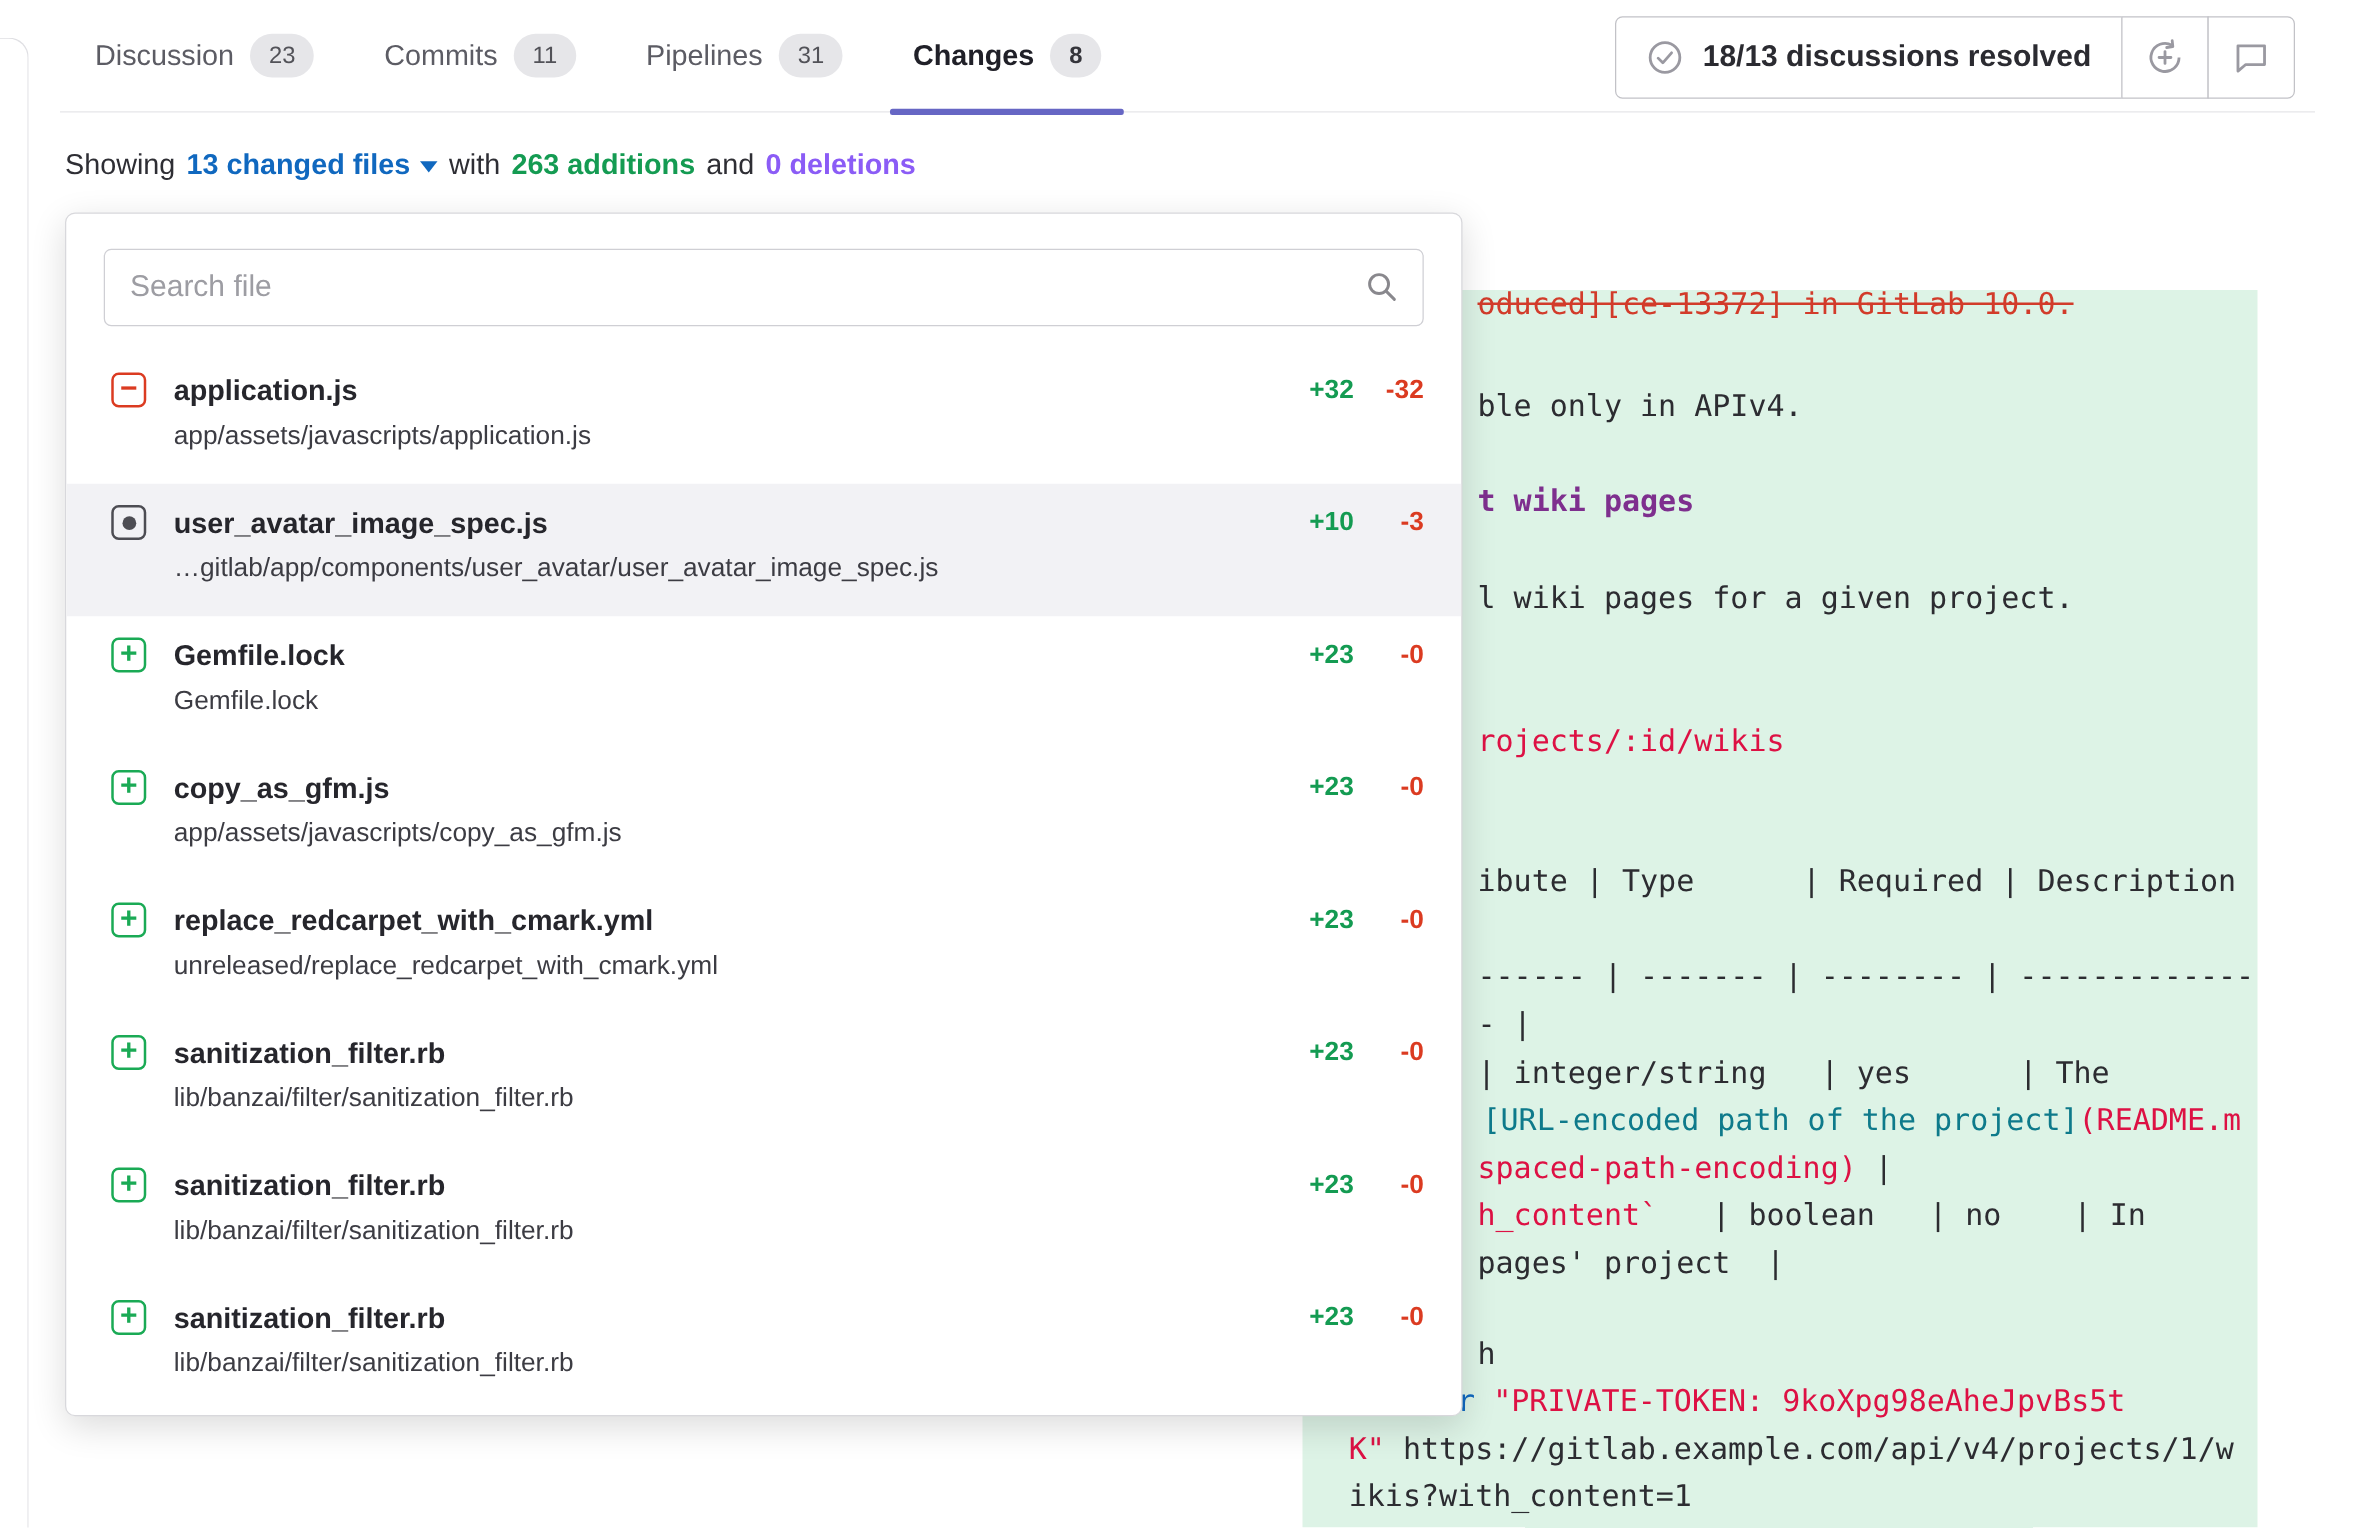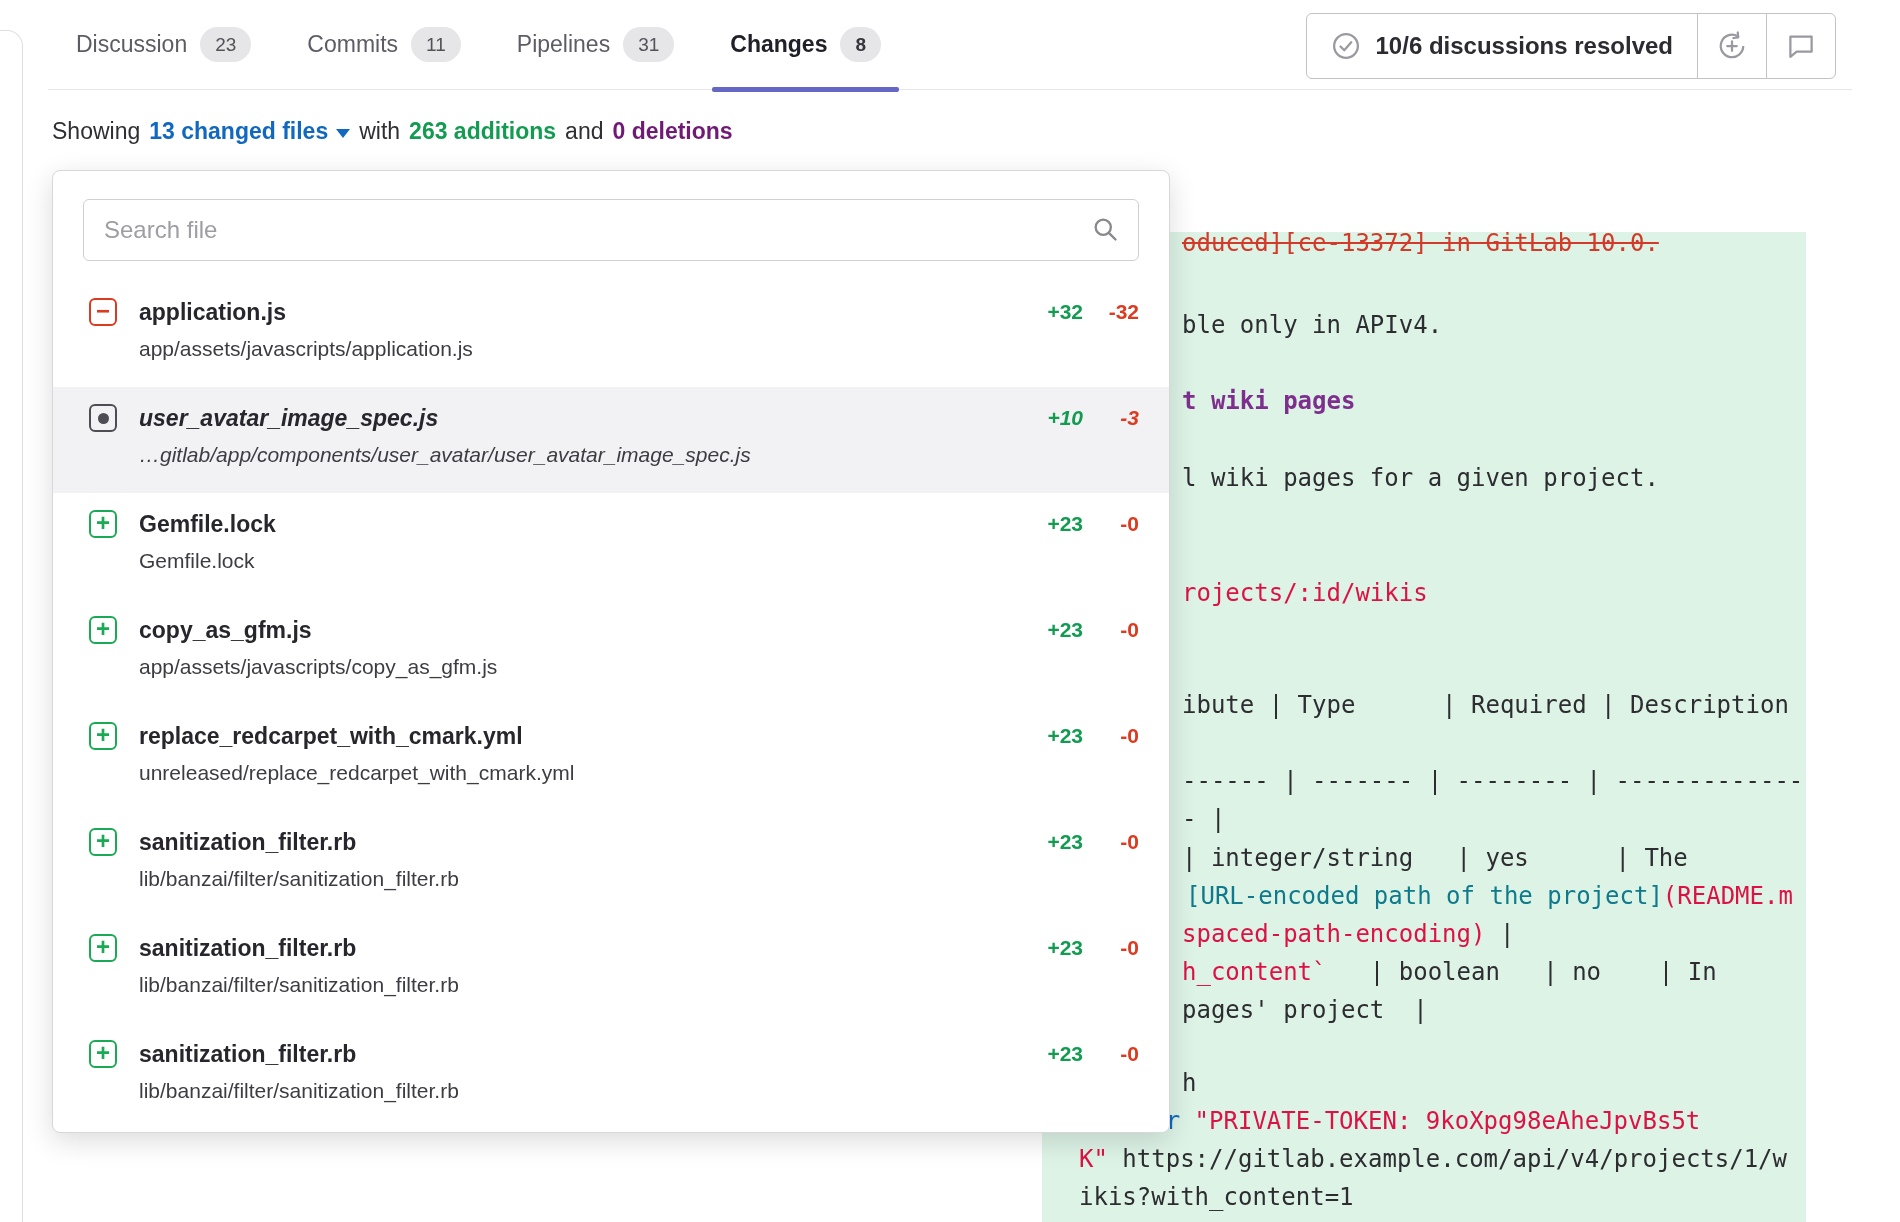--- a/index.html
+++ b/index.html
@@ -50,21 +50,21 @@
   .summary-row{
     position:absolute;left:52px;top:118px;z-index:2;
     font-size:23px;display:flex;align-items:center;gap:9px;white-space:nowrap;
   }
   .link-blue{color:#1068bf;font-weight:700;cursor:pointer;display:flex;align-items:center;gap:8px;}
   .caret-down{
     width:0;height:0;border-left:7px solid transparent;border-right:7px solid transparent;
     border-top:9px solid #1068bf;display:inline-block;margin-top:3px;
   }
   .additions{color:#149b52;font-weight:700;}
-  .deletions{color:#701a75;font-weight:700;}
+  .deletions{color:#8b5cf6;font-weight:700;}
   
   .diff-green{position:absolute;left:1042px;top:232px;width:764px;height:990px;background:#ddf3e6;z-index:1;}
   .diff-code{
     position:absolute;left:1042px;top:232px;width:764px;height:990px;overflow:hidden;z-index:1;
     font-family:"DejaVu Sans Mono", monospace;font-size:24px;line-height:38px;color:#2c2c31;
   }
   .cl{position:absolute;white-space:pre;height:38px;}
   .seg-text{color:#2c2c31;}
   .seg-del{color:#d23b2a;text-decoration:line-through;}
   .seg-heading{color:#7e2f8e;font-weight:700;}
@@ -84,21 +84,21 @@
   }
   .search-wrap{margin:28px 30px 20px 30px;position:relative;}
   .search-input{
     width:100%;height:62px;border:1px solid #cfcfd4;border-radius:6px;background:#fff;
     font-size:24px;font-family:"Liberation Sans",sans-serif;color:#333;
     padding:0 64px 0 20px;box-sizing:border-box;outline:none;
   }
   .search-input::placeholder{color:#9d9da3;}
   .search-icon{position:absolute;right:20px;top:16px;}
   .file-row{display:flex;align-items:flex-start;height:106px;box-sizing:border-box;padding:16px 30px 0 36px;cursor:pointer;}
-  .file-row.selected{background:#f2f2f5;font-style:italic;}
+  .file-row.selected{background:#f2f2f5;}
   .fileicon{
     width:28px;height:28px;border:2px solid;border-radius:6px;margin-right:22px;margin-top:1px;
     flex:none;display:flex;align-items:center;justify-content:center;box-sizing:border-box;
   }
   .fileicon.plus{border-color:#1aaa55;color:#1aaa55;}
   .fileicon.minus{border-color:#db3b21;color:#db3b21;}
   .fileicon.dot{border-color:#4d4d53;color:#4d4d53;}
   .fileicon .glyph{font-size:24px;font-weight:700;line-height:1;margin-top:-2px;}
   .fileicon .dotmark{width:11px;height:11px;border-radius:50%;background:currentColor;}
   .file-main{flex:1;min-width:0;}
@@ -158,21 +158,21 @@
 </div>
 
 <div class="header-actions">
   <div class="resolved-box">
     <span>
       <svg width="30" height="30" viewBox="0 0 24 24" fill="none" stroke="#9a99a1" stroke-width="1.8">
         <circle cx="12" cy="12" r="9.5"></circle>
         <path d="M7.6 12.4l3 3 5.6-6.4" stroke-linecap="round" stroke-linejoin="round"></path>
       </svg>
     </span>
-    <span>10/6 discussions resolved</span>
+    <span>18/13 discussions resolved</span>
   </div>
   <button class="icon-btn">
     <span>
       <svg width="30" height="30" viewBox="0 0 24 24" fill="none" stroke="#9a99a1" stroke-width="1.8">
         <path d="M21 12a9 9 0 1 1-4.6-7.9"></path>
         <path d="M16.6 1.2l.4 3.9-3.9.5" stroke-linecap="round" stroke-linejoin="round"></path>
         <path d="M12 8.2v7.6M8.2 12h7.6" stroke-linecap="round"></path>
       </svg>
     </span>
   </button>

